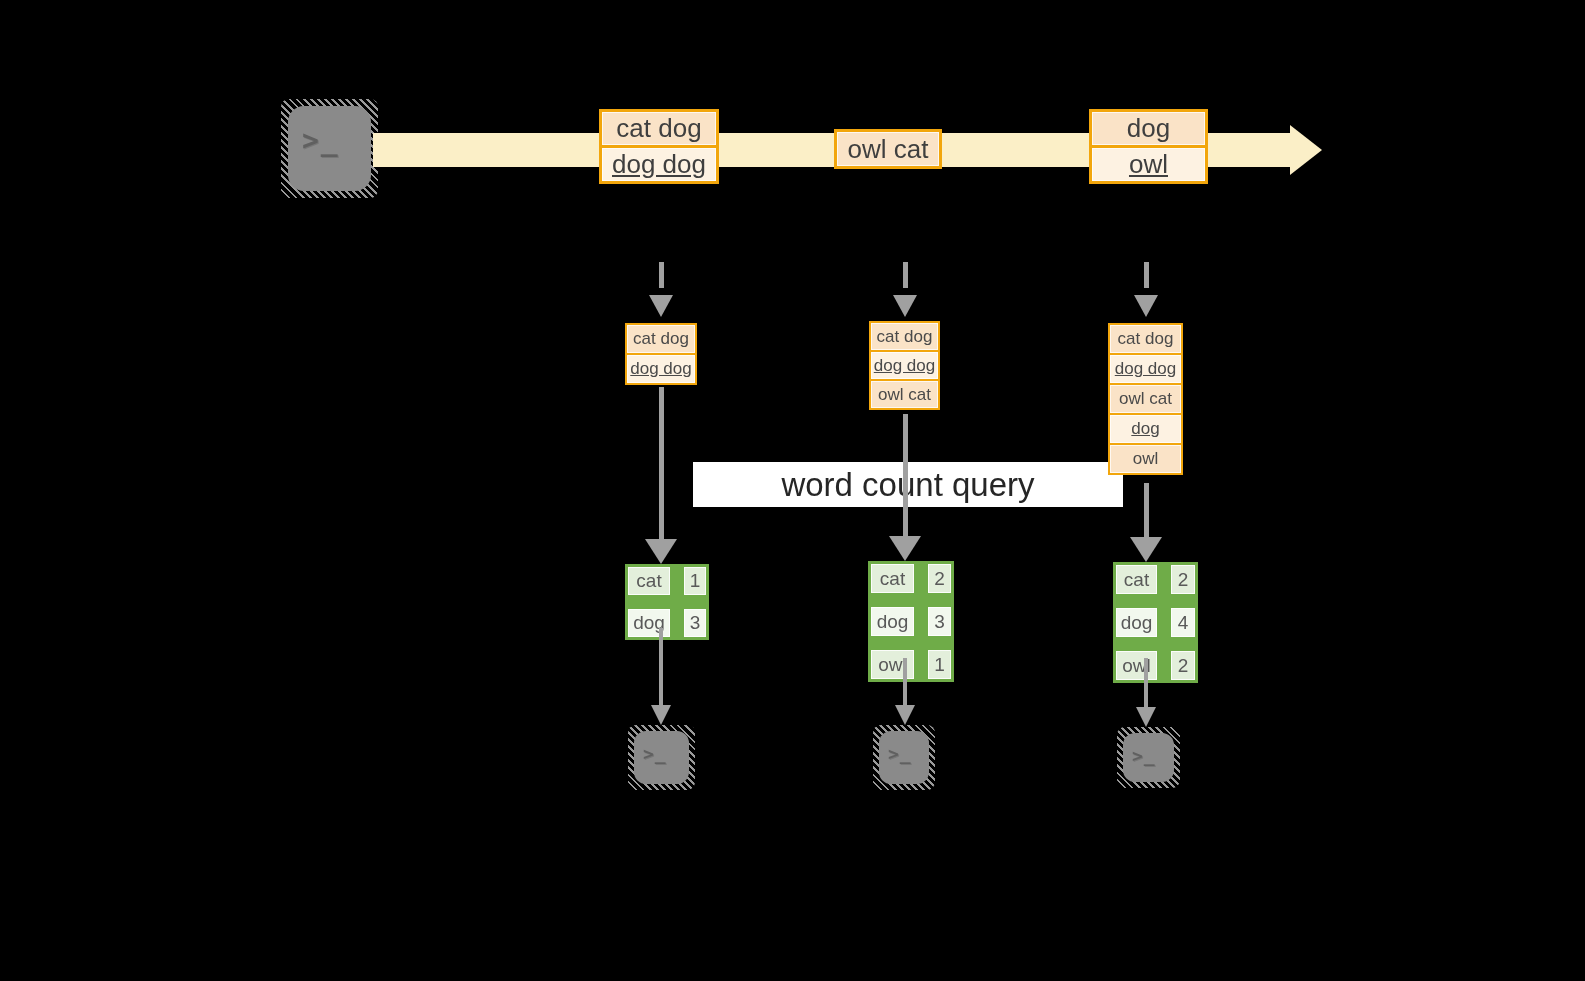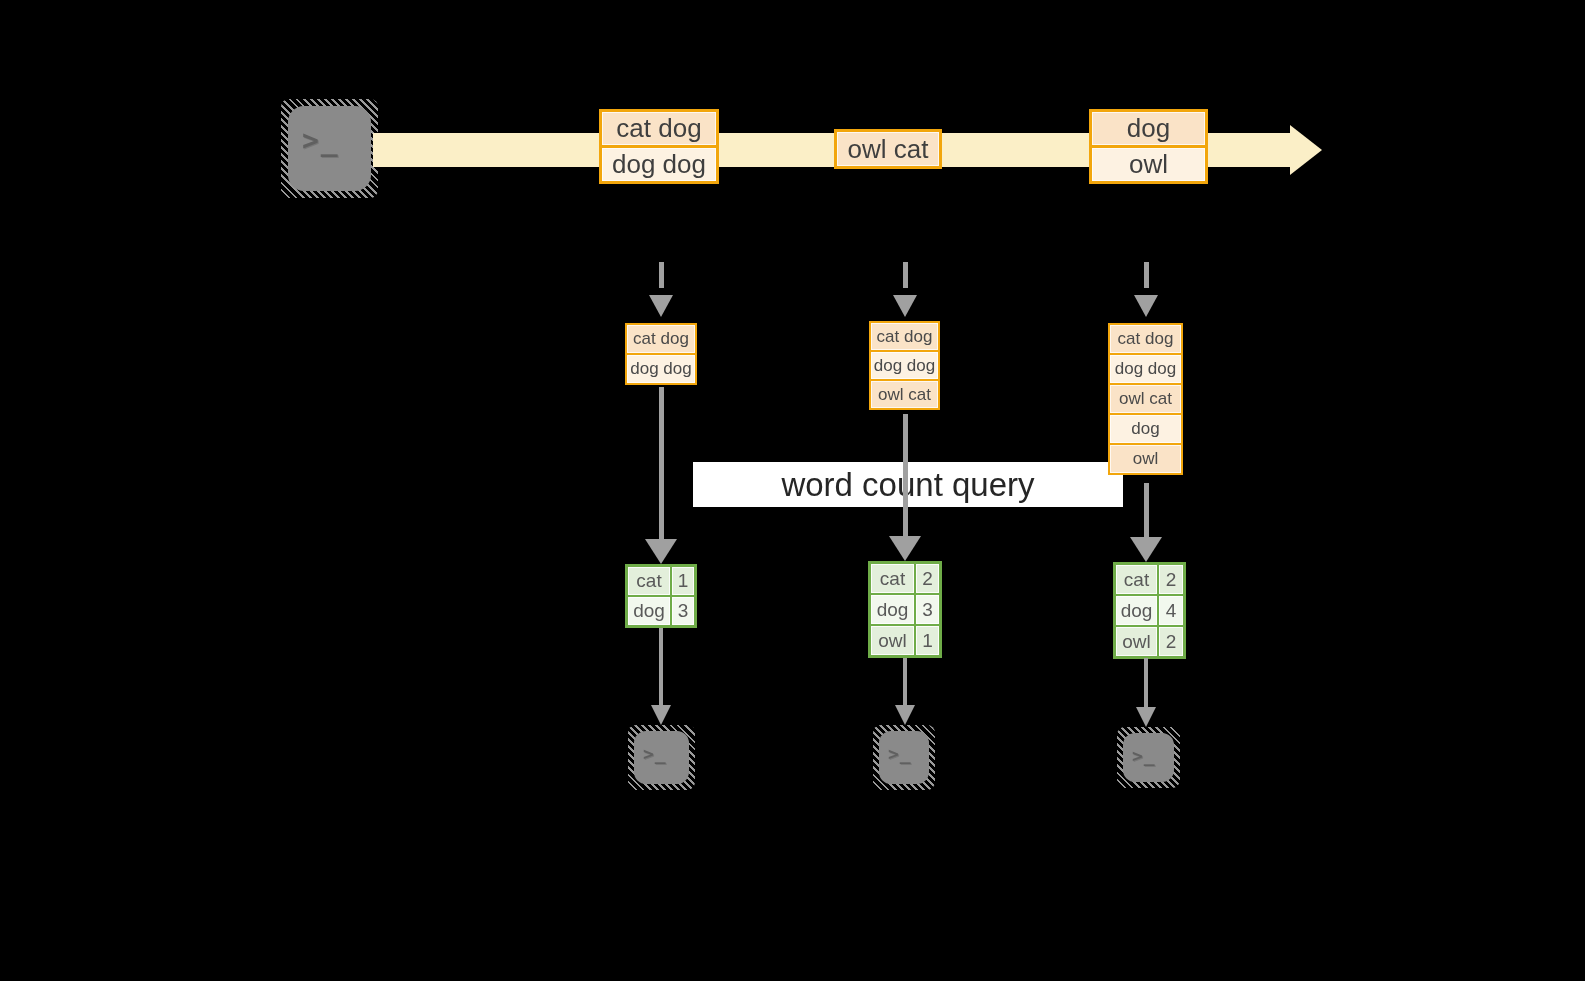--- a/index.html
+++ b/index.html
@@ -60,21 +60,21 @@
   .stack { position: absolute; z-index: 3; }
   .srow {
     box-sizing: border-box;
     border: 2px solid #F2A60C;
     display: flex; align-items: center; justify-content: center;
     font-size: 17px; color: #4a4a4a;
     box-shadow: inset 0 0 0 1px rgba(255,255,255,0.75);
   }
   .srow + .srow { margin-top: -2px; }
   .fill-dark  { background: #FAE3C7; }
-  .fill-light { background: #FDF2E2; }
+  .fill-light { background: #FDF2E2; text-decoration: underline; }
 
   
   .varr { position: absolute; display: flex; flex-direction: column; align-items: center; z-index: 4; }
   .vline { width: 5px; background: #A0A0A0; }
   .vline.dash { background: repeating-linear-gradient(180deg, #A0A0A0 0 26px, rgba(0,0,0,0) 26px 33px); }
   .vhead { width: 0; height: 0; border-left: 16px solid transparent; border-right: 16px solid transparent; border-top: 25px solid #A0A0A0; }
   .vhead.mid   { border-left-width: 12px; border-right-width: 12px; border-top-width: 22px; }
   .vhead.thin  { border-left-width: 10px; border-right-width: 10px; border-top-width: 20px; }
   .vline.thin  { width: 4px; }
 
@@ -85,21 +85,21 @@
     display: flex; align-items: center; justify-content: center;
     font-size: 33px; color: #262626;
   }
 
   
   .wtable {
     position: absolute; z-index: 3;
     background: #6FAC48;
     padding: 3px;
     display: grid;
-    gap: 2px;
+    gap: 14px;
   }
   .wcell {
     display: flex; align-items: center; justify-content: center;
     font-size: 19px; color: #595959;
     box-shadow: inset 0 0 0 1px rgba(255,255,255,0.85);
   }
   .g-dark  { background: #E3EFDB; }
   .g-light { background: #F2F8EE; }
 </style>
 </head>

